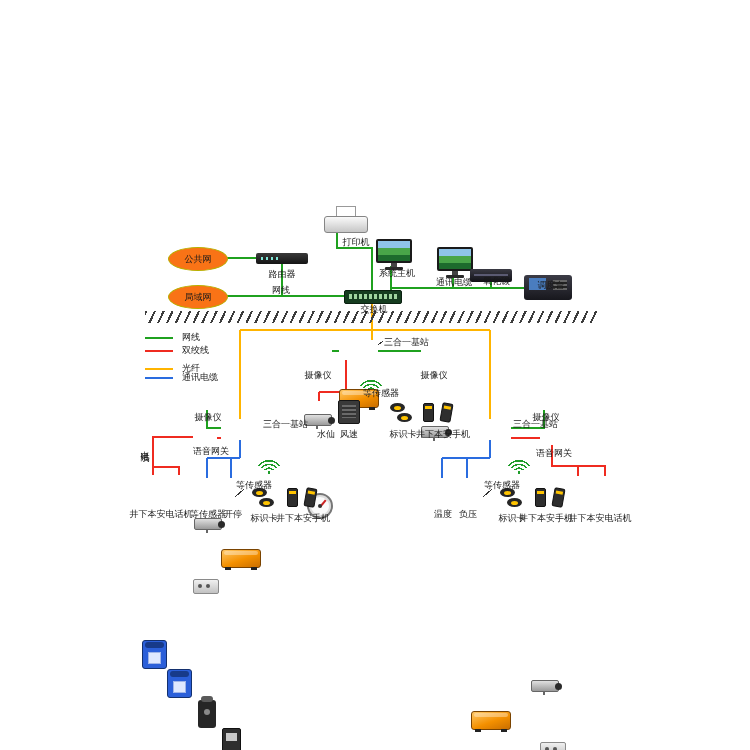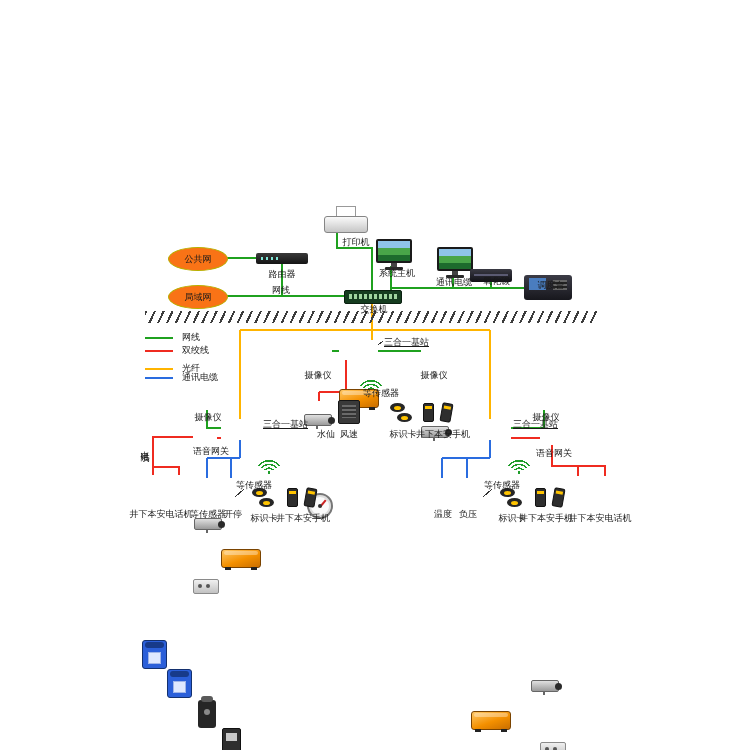--- a/index.html
+++ b/index.html
@@ -9,21 +9,21 @@
   .wires path{fill:none;}
   .wires .g{stroke:#1fa11f;stroke-width:1.6;}
   .wires .r{stroke:#ef2b20;stroke-width:1.6;}
   .wires .b{stroke:#2a6cdf;stroke-width:1.6;}
   .wires .o{stroke:#ffb400;stroke-width:2;}
   .wires .k{stroke:#333;stroke-width:1;}
 
   .dev{position:absolute;z-index:2;}
   .lbl{position:absolute;z-index:3;font-size:9px;line-height:10px;color:#1a1a1a;
        white-space:nowrap;transform:translateX(-50%);}
-  .lbl.la{transform:none;text-decoration:underline;}
+  .lbl.la{transform:none;}
   .vlbl{position:absolute;z-index:3;font-size:9px;color:#1a1a1a;writing-mode:vertical-rl;
         text-orientation:upright;letter-spacing:1px;}
 
   .ground{position:absolute;left:145px;top:311px;width:453px;height:12px;z-index:2;
           background:repeating-linear-gradient(115deg,#3c3c3c 0 2px,transparent 2px 8px);}
 
   .legend-row{position:absolute;left:145px;z-index:3;height:11px;font-size:9px;color:#1a1a1a;}
   .legend-row .sw{display:inline-block;width:28px;height:2px;vertical-align:middle;background:#888;}
   .legend-row .lt{margin-left:9px;vertical-align:middle;}
 

